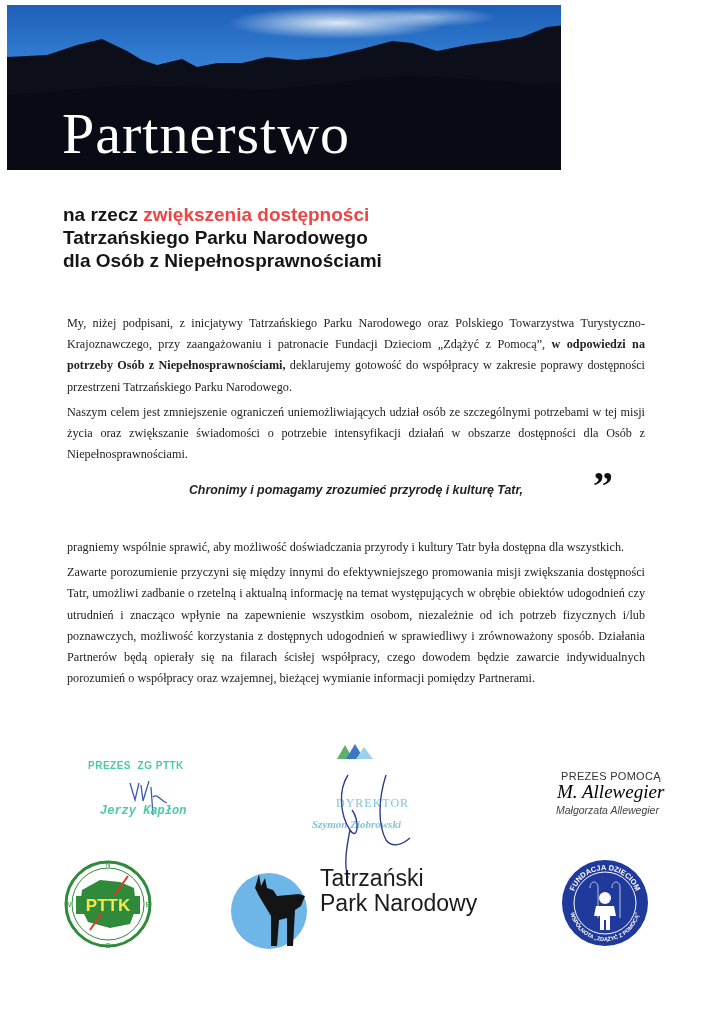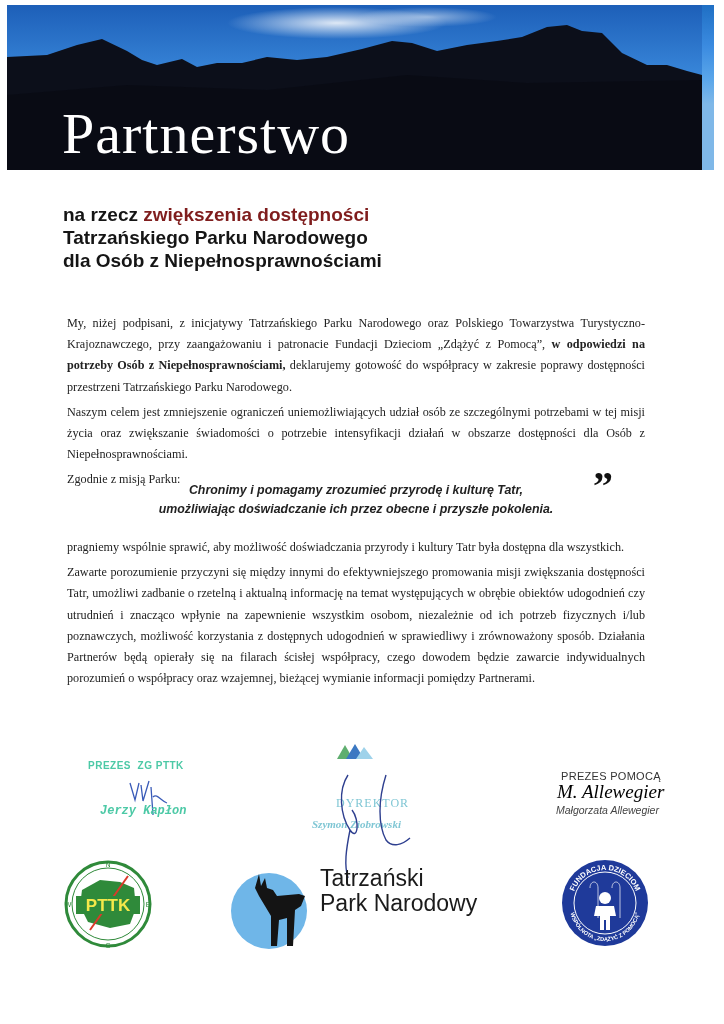--- a/index.html
+++ b/index.html
@@ -1,34 +1,34 @@
 <!DOCTYPE html>
 <html><head>
 <meta charset="utf-8">
 <style>
   html, body { margin: 0; padding: 0; }
   body {
     width: 724px; height: 1024px; background: #ffffff; position: relative; overflow: hidden;
     font-family: "Liberation Sans", "DejaVu Sans", sans-serif; color: #1a1a1a;
   }
   .banner {
-    position: absolute; left: 7px; top: 5px; width: 707px; height: 165px; overflow: hidden;
+    position: absolute; left: 7px; top: 5px; width: 554px; height: 165px; overflow: hidden;
     background: linear-gradient(180deg, #1f6fc4 0%, #3b8be0 25%, #5aa6ea 45%, #7fb8e8 60%);
   }
   .banner svg { position: absolute; left: 0; top: 0; }
   .banner .title {
     position: absolute; left: 55px; top: 100px;
     font-family: "Liberation Serif", "DejaVu Serif", serif; font-size: 58px; color: #ffffff;
     letter-spacing: 1px; line-height: 1;
   }
   .subtitle {
     position: absolute; left: 63px; top: 203px; font-weight: bold; font-size: 19px; line-height: 23px;
     color: #151515;
   }
-  .subtitle .red { color: #7f1d1d; }
+  .subtitle .red { color: #ef4444; }
   .body-text {
     position: absolute; left: 63px; width: 586px; font-size: 12.2px; line-height: 21.2px; color: #222;
     text-align: justify;
   }
   .body-text p { margin: 4px; font-family: Liberation Serif, serif; }
   .body-text b { font-weight: bold; }
   .quote {
     position: absolute; left: 63px; top: 481px; width: 586px; text-align: center;
     font-style: italic; font-weight: bold; font-size: 12.4px; line-height: 19px; color: #222;
   }
@@ -76,26 +76,24 @@
 
 <div class="subtitle">
   <div><span>na rzecz </span><span class="red">zwiększenia dostępności</span></div>
   <div>Tatrzańskiego Parku Narodowego</div>
   <div>dla Osób z Niepełnosprawnościami</div>
 </div>
 
 <div class="body-text" style="top:309px;">
   <p><span>My, niżej podpisani, z inicjatywy Tatrzańskiego Parku Narodowego oraz Polskiego Towarzystwa Turystyczno-Krajoznawczego, przy zaangażowaniu i patronacie Fundacji Dzieciom „Zdążyć z Pomocą”, </span><b>w odpowiedzi na potrzeby Osób z Niepełnosprawnościami,</b><span> deklarujemy gotowość do współpracy w zakresie poprawy dostępności przestrzeni Tatrzańskiego Parku Narodowego.</span></p>
   <p>Naszym celem jest zmniejszenie ograniczeń uniemożliwiających udział osób ze szczególnymi potrzebami w tej misji życia oraz zwiększanie świadomości o potrzebie intensyfikacji działań w obszarze dostępności dla Osób z Niepełnosprawnościami.</p>
-  <p>Zgodnie z misją Parku:</p>
 </div>
 
 <div class="quote">
   <div>Chronimy i pomagamy zrozumieć przyrodę i kulturę Tatr,</div>
-  <div>umożliwiając doświadczanie ich przez obecne i przyszłe pokolenia.</div>
 </div>
 <div class="quote-mark">”</div>
 
 <div class="body-text" style="top:533px;">
   <p>pragniemy wspólnie sprawić, aby możliwość doświadczania przyrody i kultury Tatr była dostępna dla wszystkich.</p>
   <p>Zawarte porozumienie przyczyni się między innymi do efektywniejszego promowania misji zwiększania dostępności Tatr, umożliwi zadbanie o rzetelną i aktualną informację na temat występujących w obrębie obiektów udogodnień czy utrudnień i znacząco wpłynie na zapewnienie wszystkim osobom, niezależnie od ich potrzeb fizycznych i/lub poznawczych, możliwość korzystania z dostępnych udogodnień w sprawiedliwy i zrównoważony sposób. Działania Partnerów będą opierały się na filarach ścisłej współpracy, czego dowodem będzie zawarcie indywidualnych porozumień o współpracy oraz wzajemnej, bieżącej wymianie informacji pomiędzy Partnerami.</p>
 </div>
 
 <div class="sig sig1-title" style="white-space:pre;">PREZES  ZG PTTK</div>
 <svg class="scribble" style="left:125px;top:775px;" width="45" height="45">

